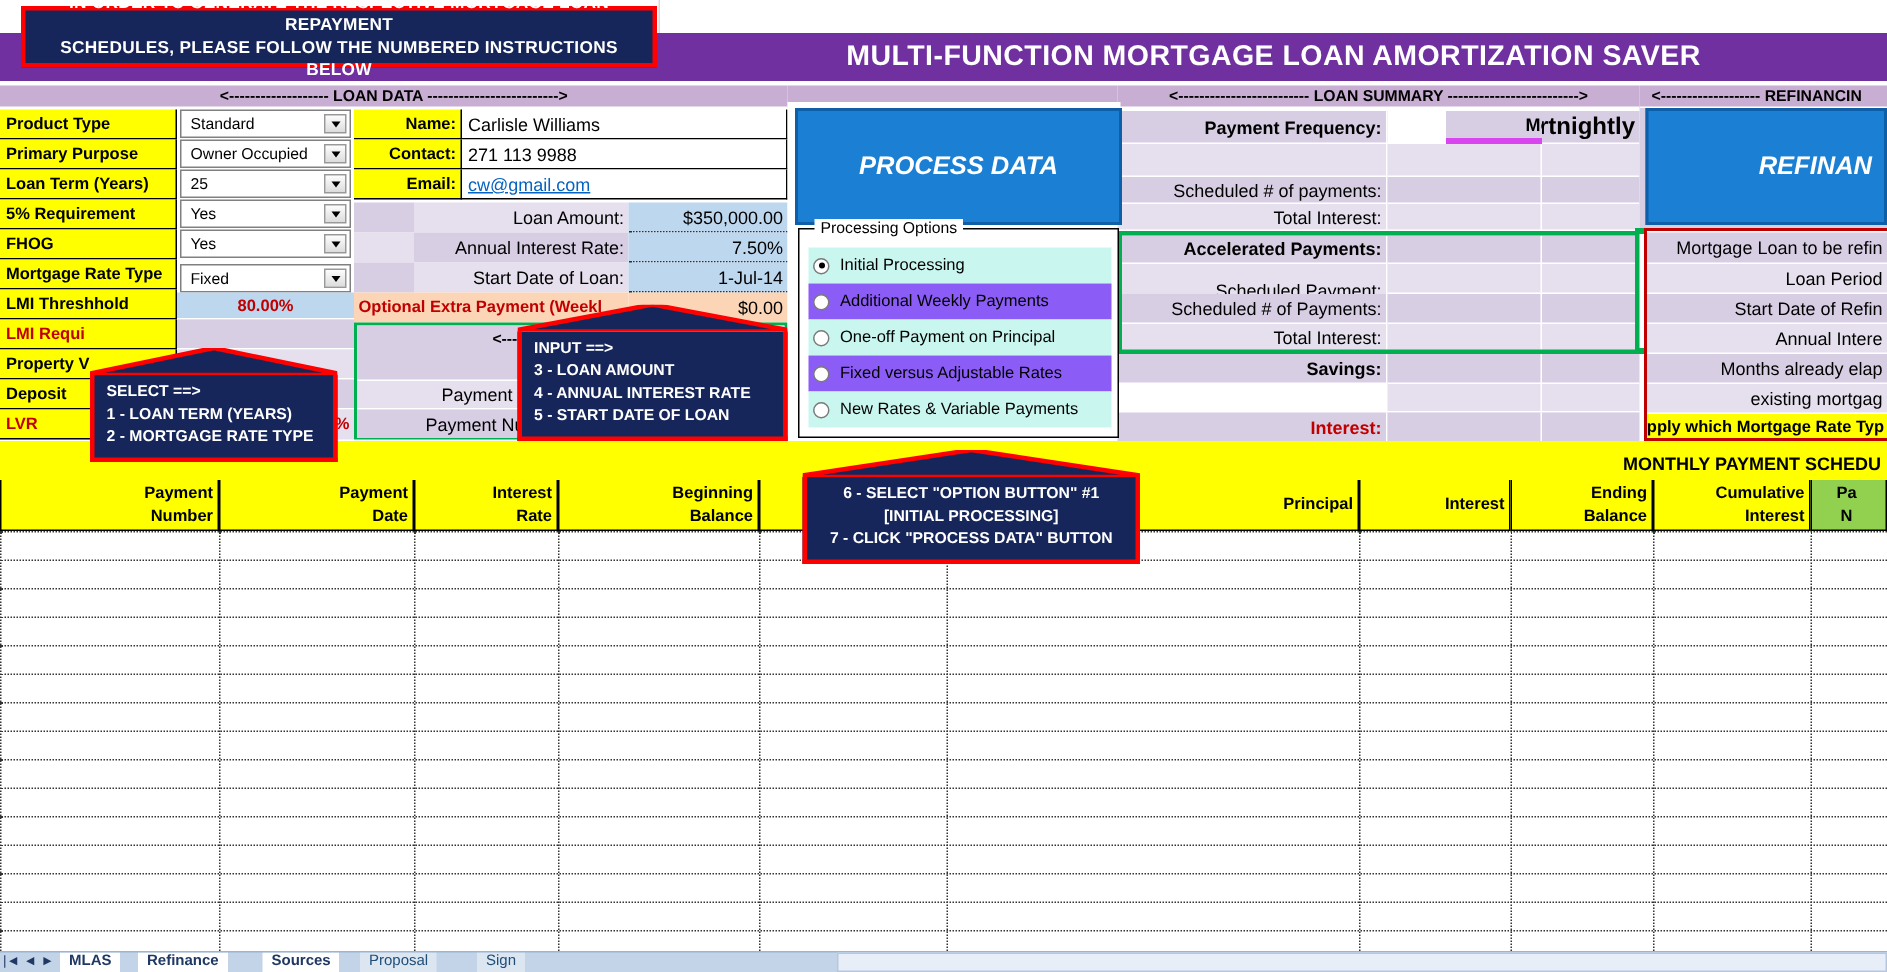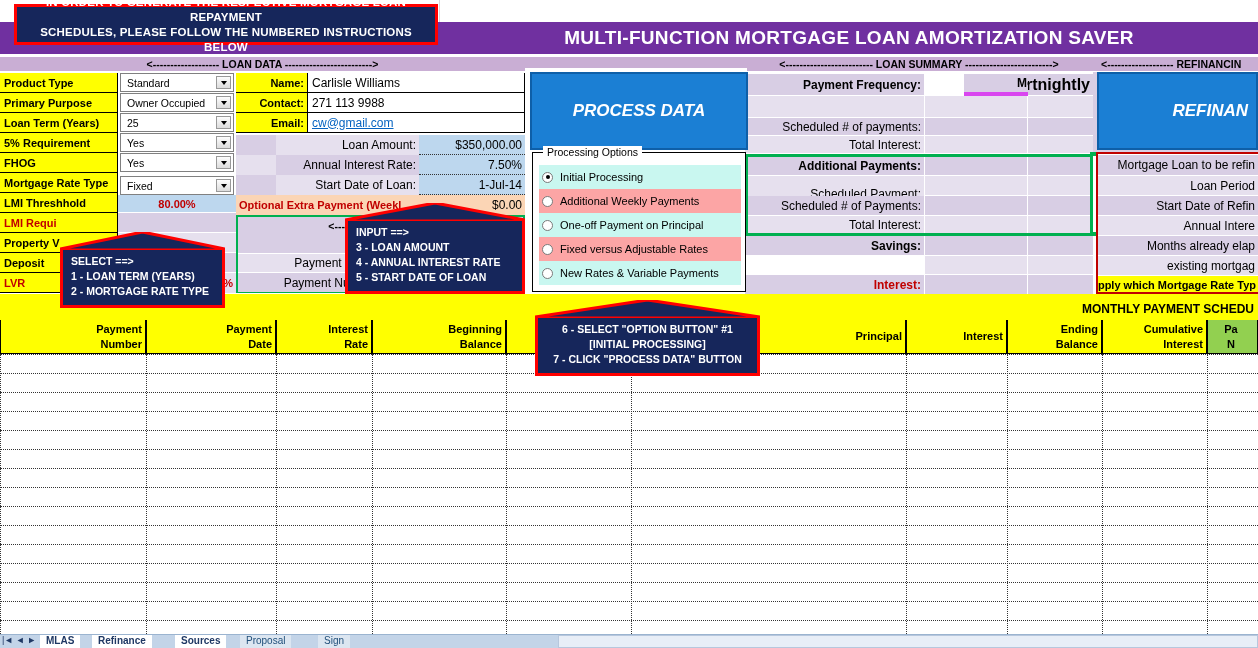--- a/index.html
+++ b/index.html
@@ -93,21 +93,21 @@
   }
   #processing-options .legend {
     position: absolute; left: 10px; top: -7px; background: #fff;
     padding: 0 4px; font-size: 10.5px; color: #000;
   }
   .opt-row {
     position: absolute; left: 6px; width: 202px; height: 24px;
     display: flex; align-items: center; font-size: 11px; color: #000; cursor: pointer;
   }
   .opt-a { background: #C9F7F0; }
-  .opt-b { background: #fca5a5; }
+  .opt-b { background: #8b5cf6; }
   .radio {
     width: 11px; height: 11px; border-radius: 50%;
     border: 1px solid #7a7a7a; background: #fff;
     margin: 0 7px 0 3px; flex: none; position: relative;
   }
   .radio.on::after {
     content:""; position:absolute; left:2.5px; top:2.5px;
     width: 4px; height: 4px; border-radius:50%; background:#000;
   }
 
@@ -314,21 +314,21 @@
 
   <div class="cell r lilac" style="left:745px;top:118px;width:180px;height:18px;font-size:12px;border-bottom:1px solid #fff;border-right:1px solid #fff;">Scheduled # of payments:</div>
   <div class="cell lilac" style="left:925px;top:118px;width:103px;height:18px;border-bottom:1px solid #fff;border-right:1px solid #fff;"></div>
   <div class="cell lilac" style="left:1028px;top:118px;width:65px;height:18px;border-bottom:1px solid #fff;"></div>
 
   <div class="cell r lilac2" style="left:745px;top:136px;width:180px;height:18px;font-size:12px;border-bottom:1px solid #fff;border-right:1px solid #fff;">Total Interest:</div>
   <div class="cell lilac2" style="left:925px;top:136px;width:103px;height:18px;border-bottom:1px solid #fff;border-right:1px solid #fff;"></div>
   <div class="cell lilac2" style="left:1028px;top:136px;width:65px;height:18px;border-bottom:1px solid #fff;"></div>
 
   <div style="position:absolute;left:745px;top:154px;width:348px;height:82px;border:3px solid #00B050;z-index:12;pointer-events:none;"></div>
-  <div class="cell r lilac bold" style="left:745px;top:157px;width:180px;height:19px;font-size:12px;border-bottom:1px solid #fff;border-right:1px solid #fff;">Additional Payments:</div>
+  <div class="cell r lilac bold" style="left:745px;top:157px;width:180px;height:19px;font-size:12px;border-bottom:1px solid #fff;border-right:1px solid #fff;">Accelerated Payments:</div>
   <div class="cell lilac" style="left:925px;top:157px;width:103px;height:19px;border-bottom:1px solid #fff;border-right:1px solid #fff;"></div>
   <div class="cell lilac" style="left:1028px;top:157px;width:62px;height:19px;border-bottom:1px solid #fff;"></div>
 
   <div class="cell r lilac2" style="left:745px;top:176px;width:180px;height:36px;font-size:12px;border-bottom:1px solid #fff;border-right:1px solid #fff;">Scheduled Payment:</div>
   <div class="cell lilac2" style="left:925px;top:176px;width:103px;height:20px;border-bottom:1px solid #fff;border-right:1px solid #fff;"></div>
   <div class="cell lilac2" style="left:1028px;top:176px;width:62px;height:20px;border-bottom:1px solid #fff;"></div>
 
   <div class="cell r lilac" style="left:745px;top:196px;width:180px;height:20px;font-size:12px;border-bottom:1px solid #fff;border-right:1px solid #fff;">Scheduled # of Payments:</div>
   <div class="cell lilac" style="left:925px;top:196px;width:103px;height:20px;border-bottom:1px solid #fff;border-right:1px solid #fff;"></div>
   <div class="cell lilac" style="left:1028px;top:196px;width:62px;height:20px;border-bottom:1px solid #fff;"></div>

